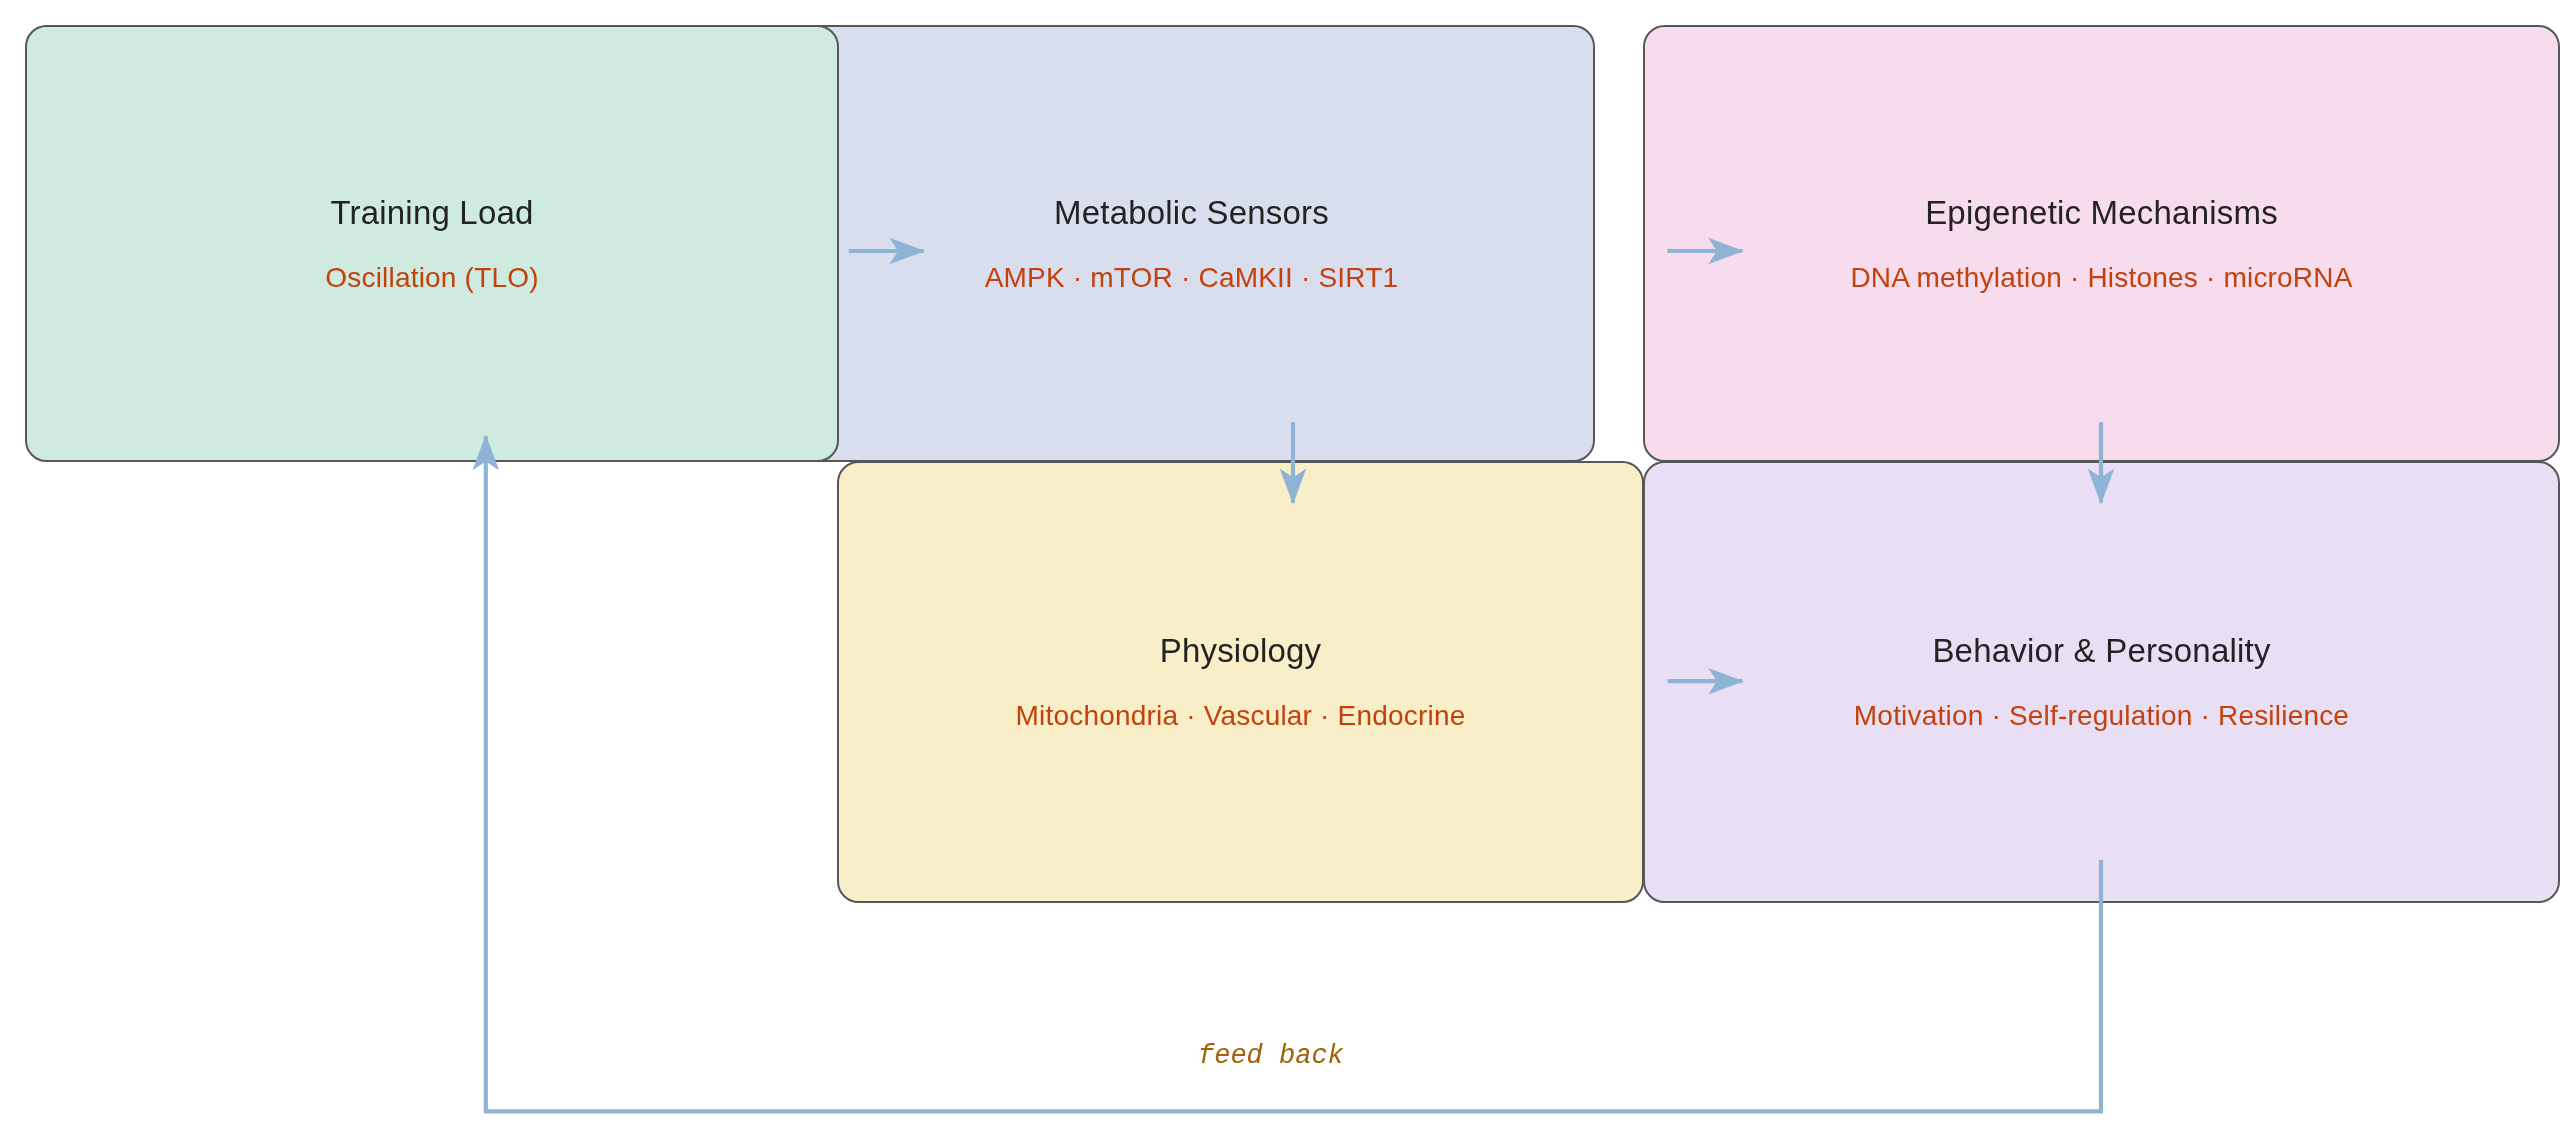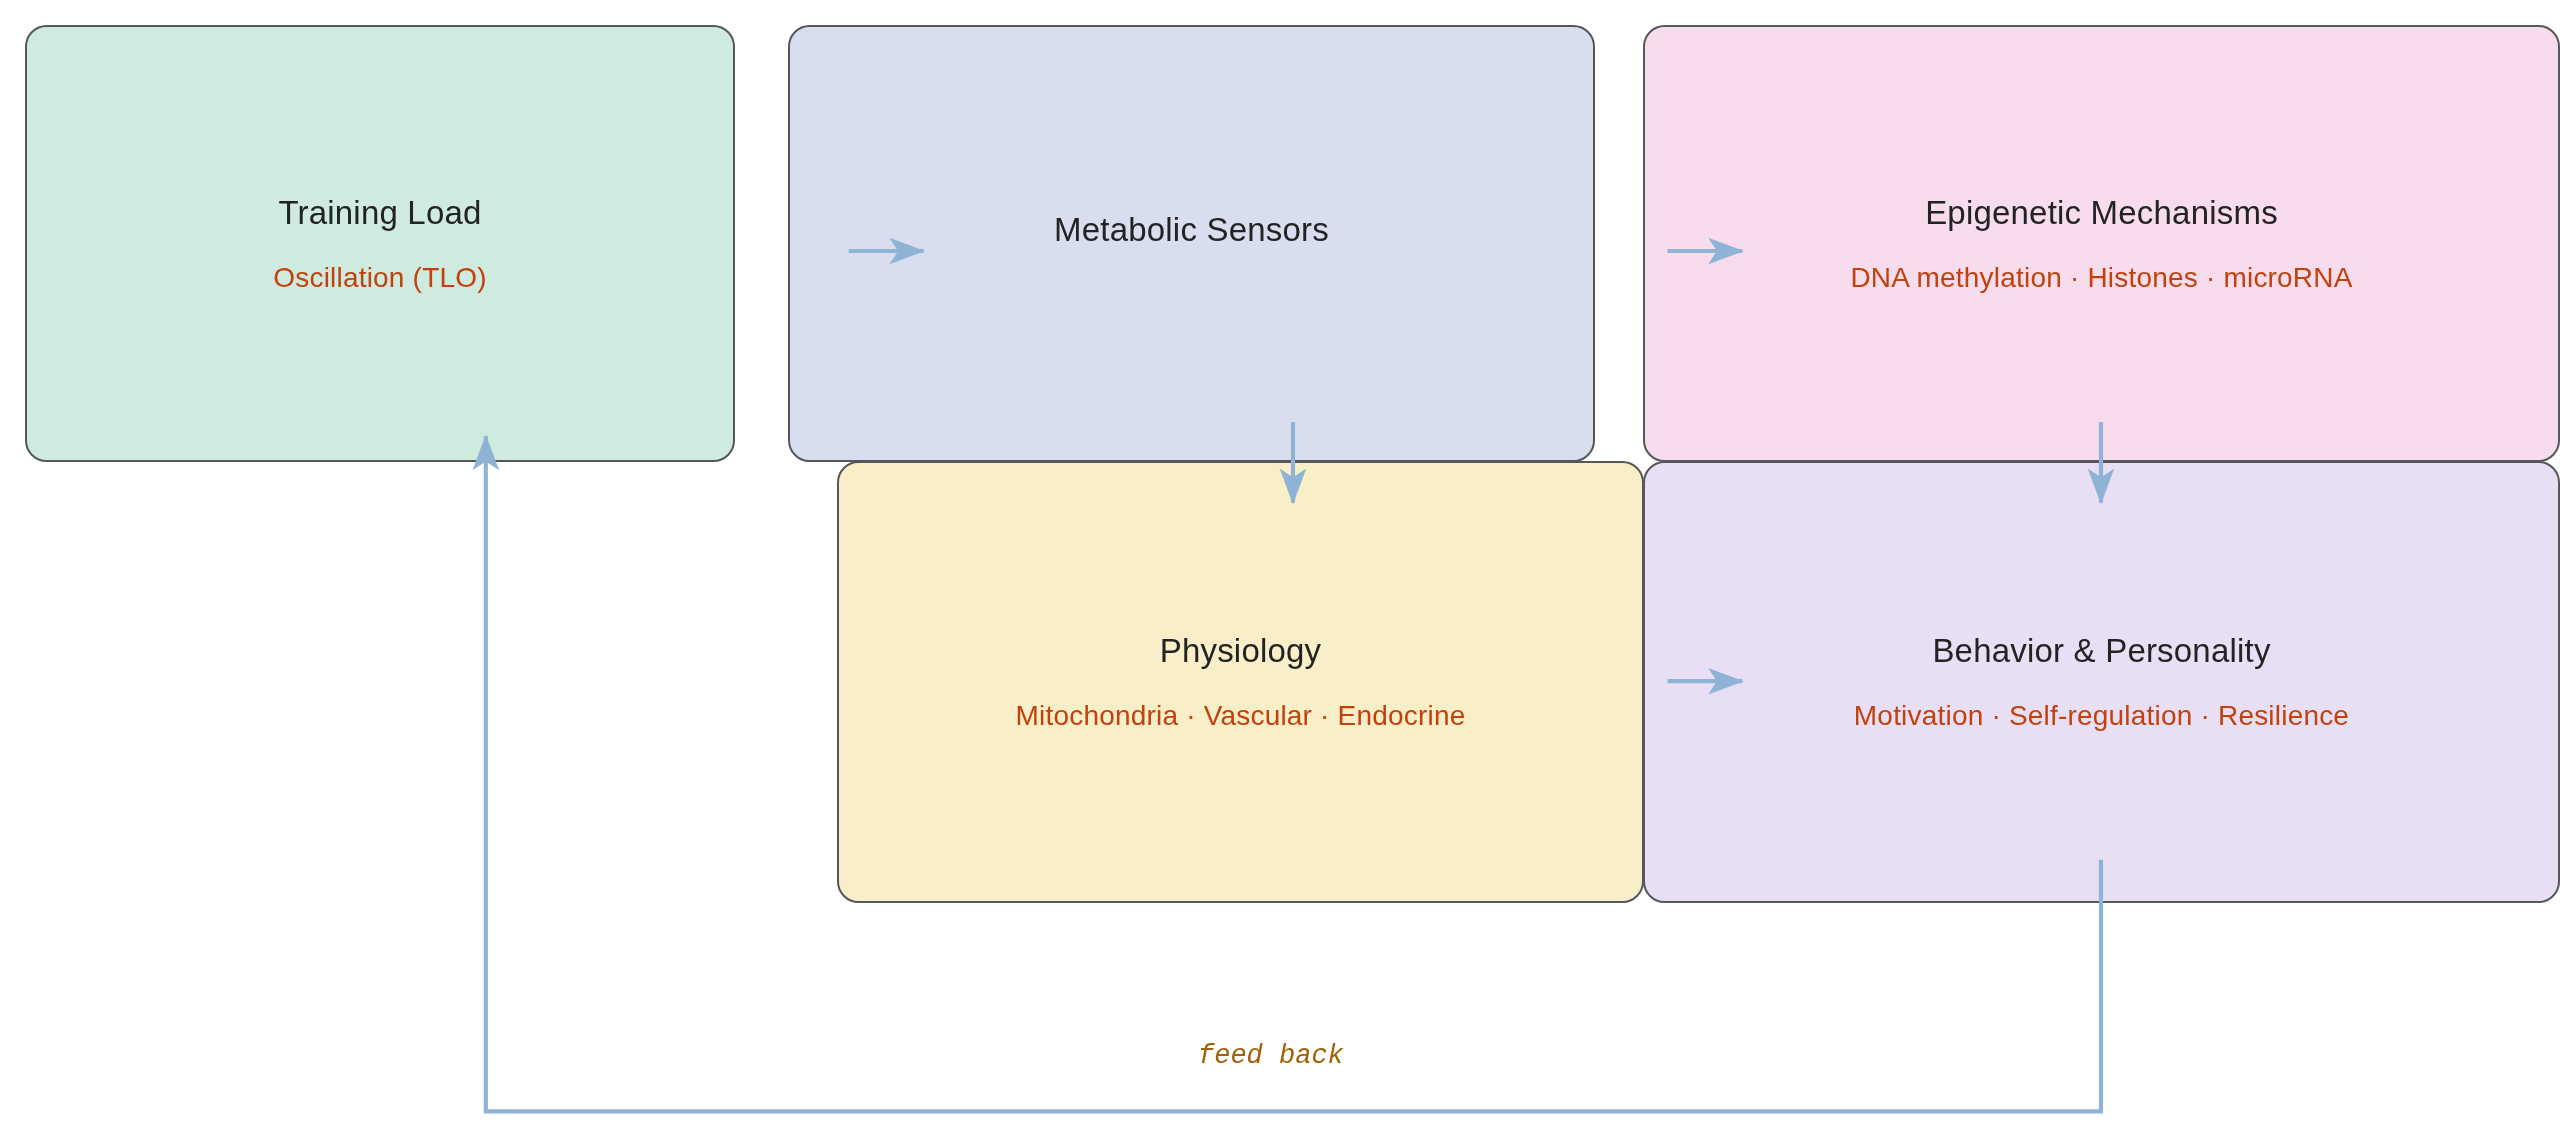--- a/index.html
+++ b/index.html
@@ -40,21 +40,21 @@
     margin-bottom: 28px;
   }
   .node .subtitle {
     font-size: 28px;
     line-height: 1.2;
     letter-spacing: 0.2px;
     color: #c2410c;
   }
 
   
-  #node-training-load   { left: 25px;   top: 25px;   width: 710px;  height: 437px; background: #cfeade; z-index: 3; }
+  #node-training-load   { left: 25px;   top: 25px;   width: 814px;  height: 437px; background: #cfeade; z-index: 3; }
   #node-metabolic       { left: 788px; top: 25px;   width: 807px;  height: 437px; background: #d9deef; z-index: 2; }
   #node-epigenetic      { left: 1643px; top: 25px;   width: 917px; height: 437px; background: #f6dcec; z-index: 1; }
   #node-physiology      { left: 837px; top: 461px;  width: 807px;  height: 442px; background: #f8eec7; z-index: 3; }
   #node-behavior        { left: 1643px; top: 461px;  width: 917px; height: 442px; background: #e8dff5; z-index: 2; }
 
   
   #edges {
     position: absolute;
     left: 0;
     top: 0;
@@ -82,20 +82,21 @@
 
 <div id="canvas">
 
   <div class="node" id="node-training-load" style="background: rgb(207, 234, 222);">
     <div class="title">Training Load</div>
     <div class="subtitle">Oscillation (TLO)</div>
   </div>
 
   <div class="node" id="node-metabolic" style="background: rgb(217, 222, 239);">
     <div class="title">Metabolic Sensors</div>
+    <div class="subtitle">AMPK · mTOR · CaMKII · SIRT1</div>
   </div>
 
   <div class="node" id="node-physiology" style="background: rgb(248, 238, 199);">
     <div class="title">Physiology</div>
     <div class="subtitle">Mitochondria · Vascular · Endocrine</div>
   </div>
 
   <div class="node" id="node-epigenetic" style="background: rgb(246, 220, 236);">
     <div class="title">Epigenetic Mechanisms</div>
     <div class="subtitle">DNA methylation · Histones · microRNA</div>

